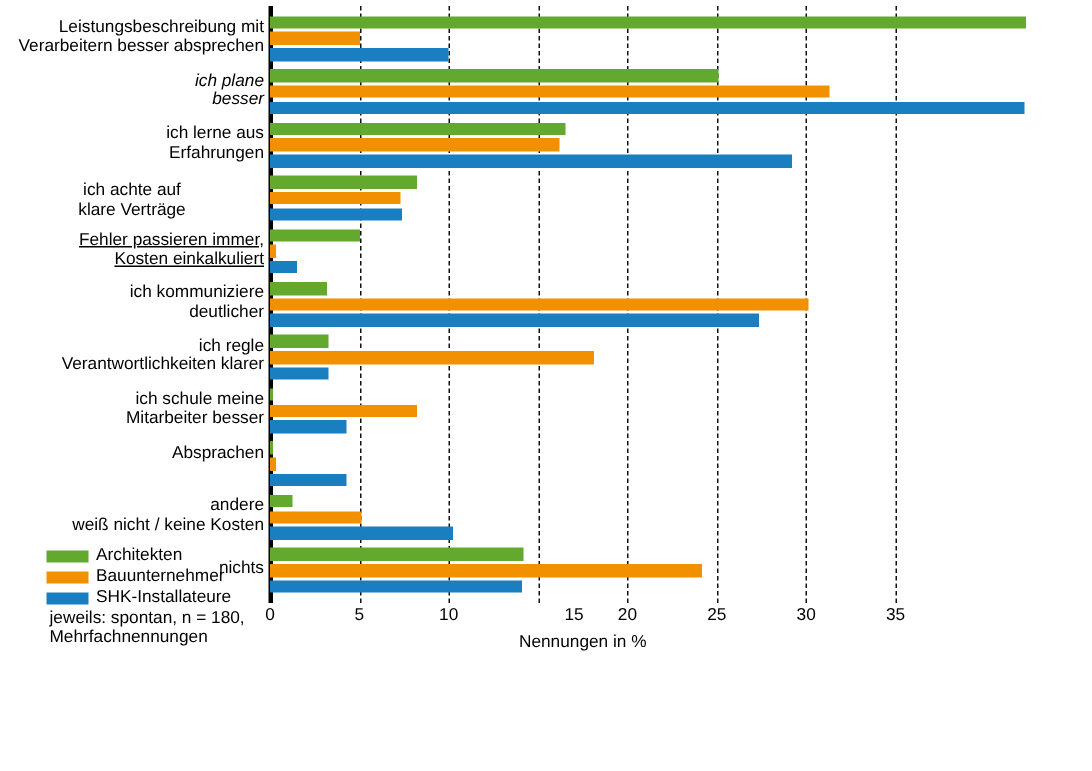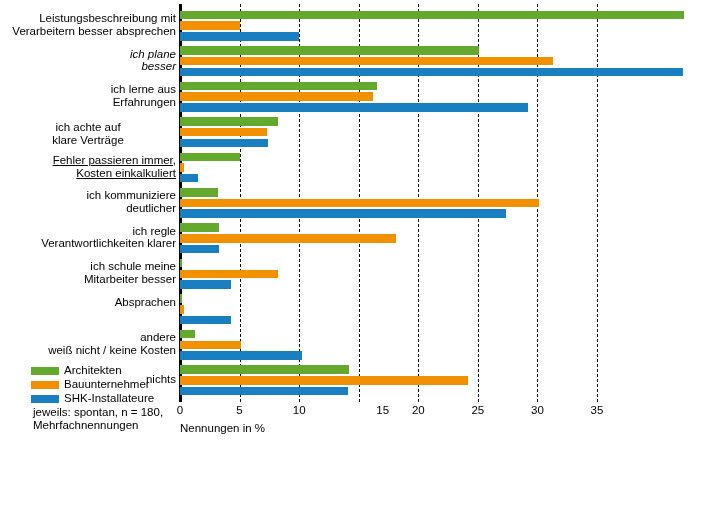--- a/index.html
+++ b/index.html
@@ -49,21 +49,21 @@
   }
 
   
   .xticks{position:absolute;left:180px;top:404px;width:417px;height:18px;}
   .xtick{
     position:absolute;top:0;transform:translateX(-50%);
     font-size:11.5px;color:#000;text-align:center;
   }
   .xlabel{
     position:absolute;left:180px;top:422px;width:417px;
-    font-size:11.5px;color:#000;
+    text-align:center;font-size:11.5px;color:#000;
   }
 
   
   .legend{position:absolute;left:31px;top:364px;width:150px;}
   .legend-row{display:flex;align-items:center;height:13px;margin-bottom:1px;}
   .legend-swatch{
     width:28px;height:8px;margin-right:5px;flex:0 0 auto;
   }
   .legend-text{font-size:11.5px;line-height:13px;white-space:nowrap;}
   .legend-note{

